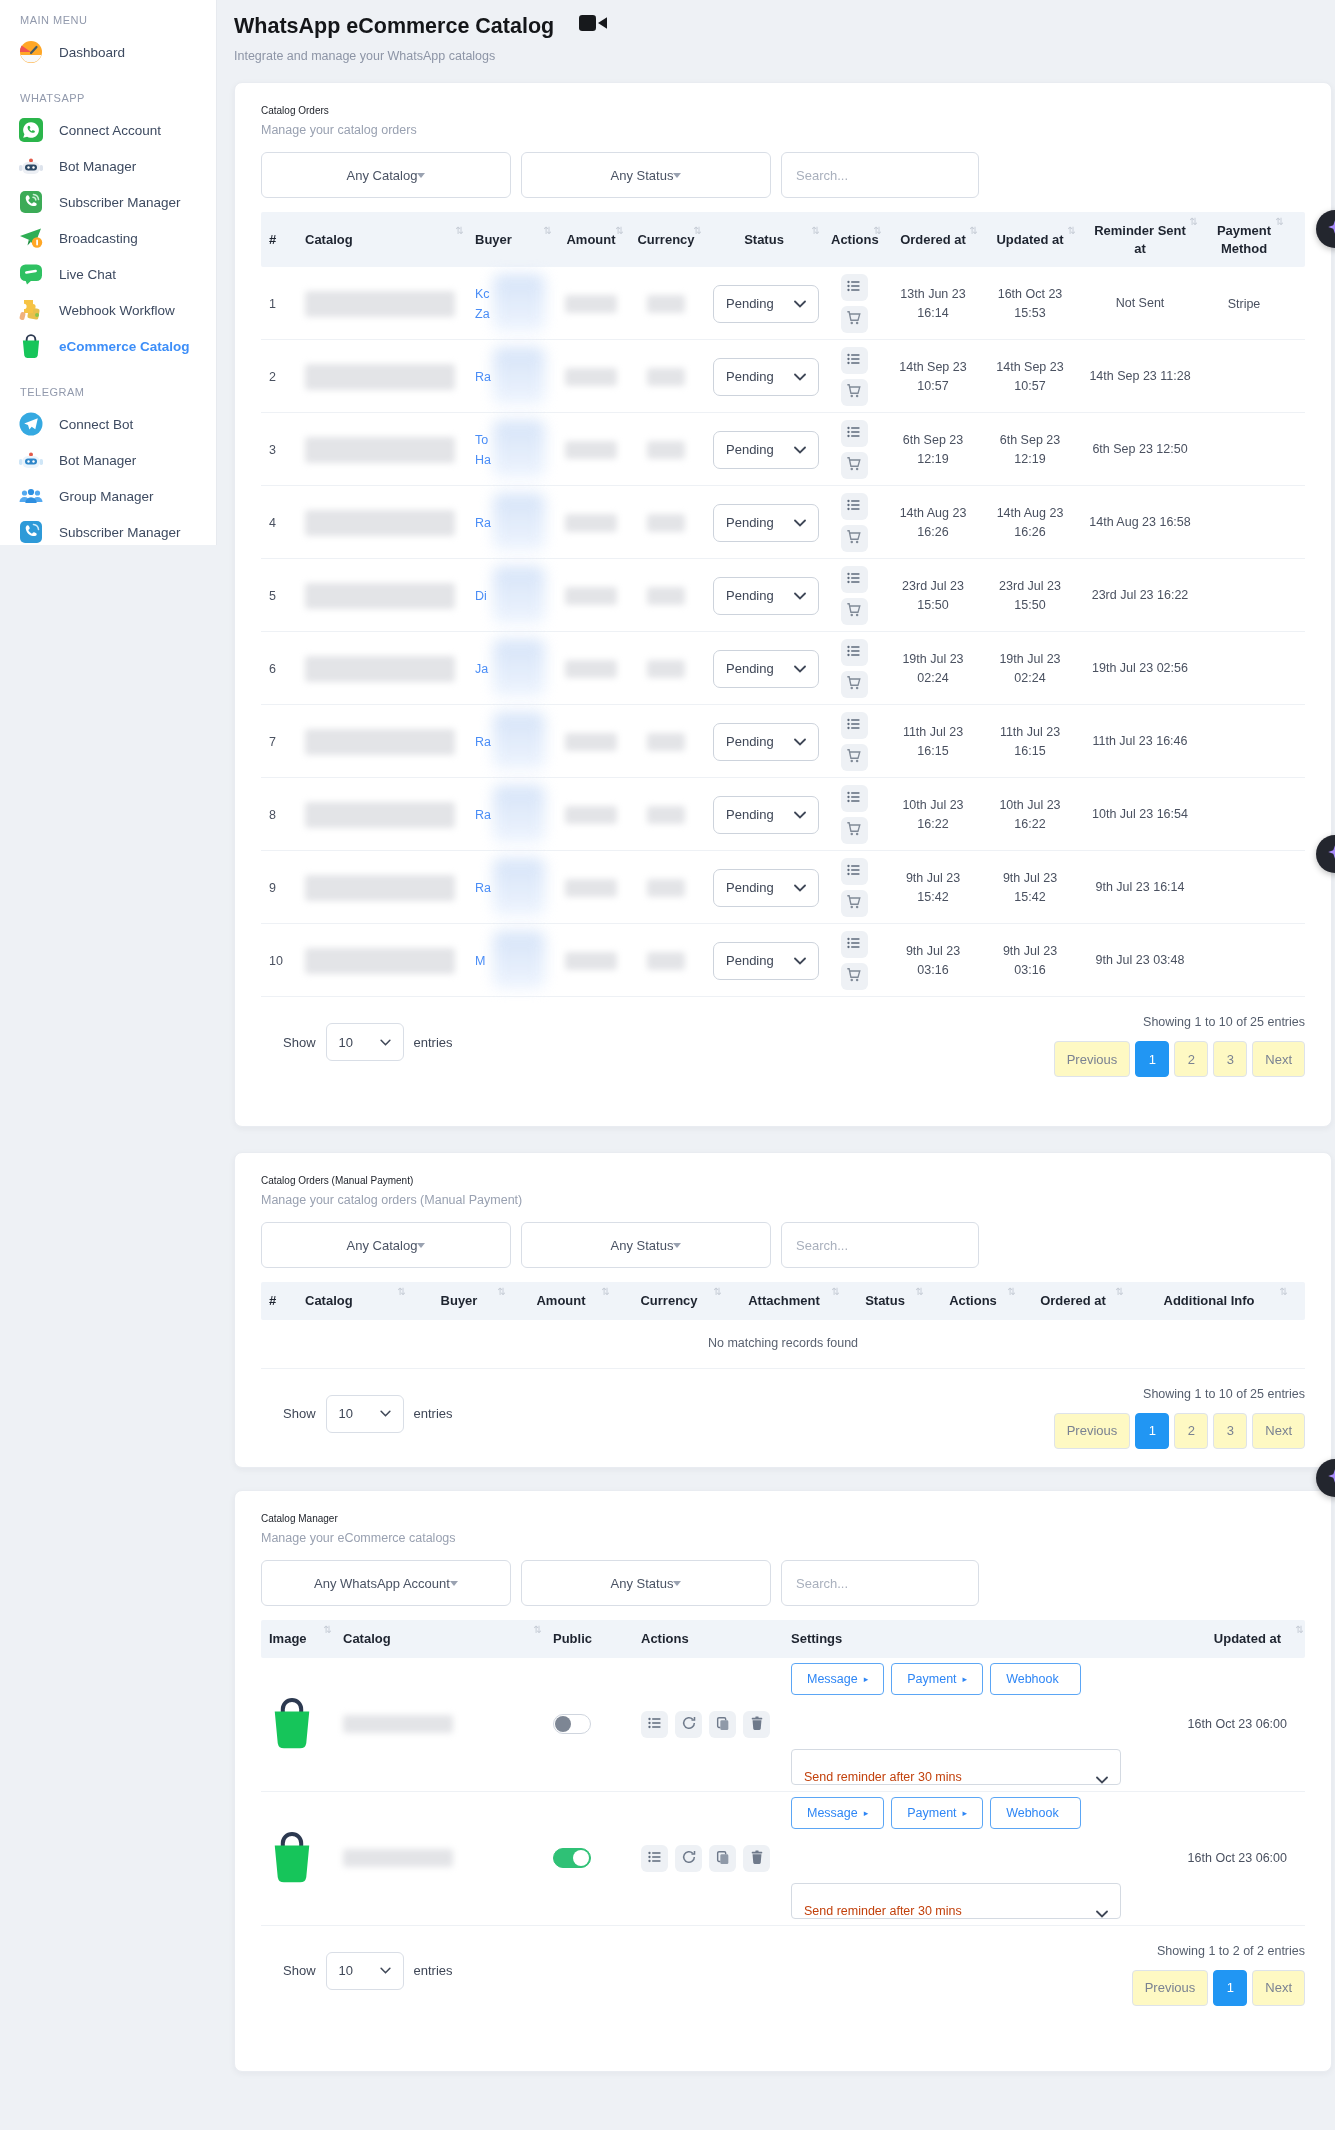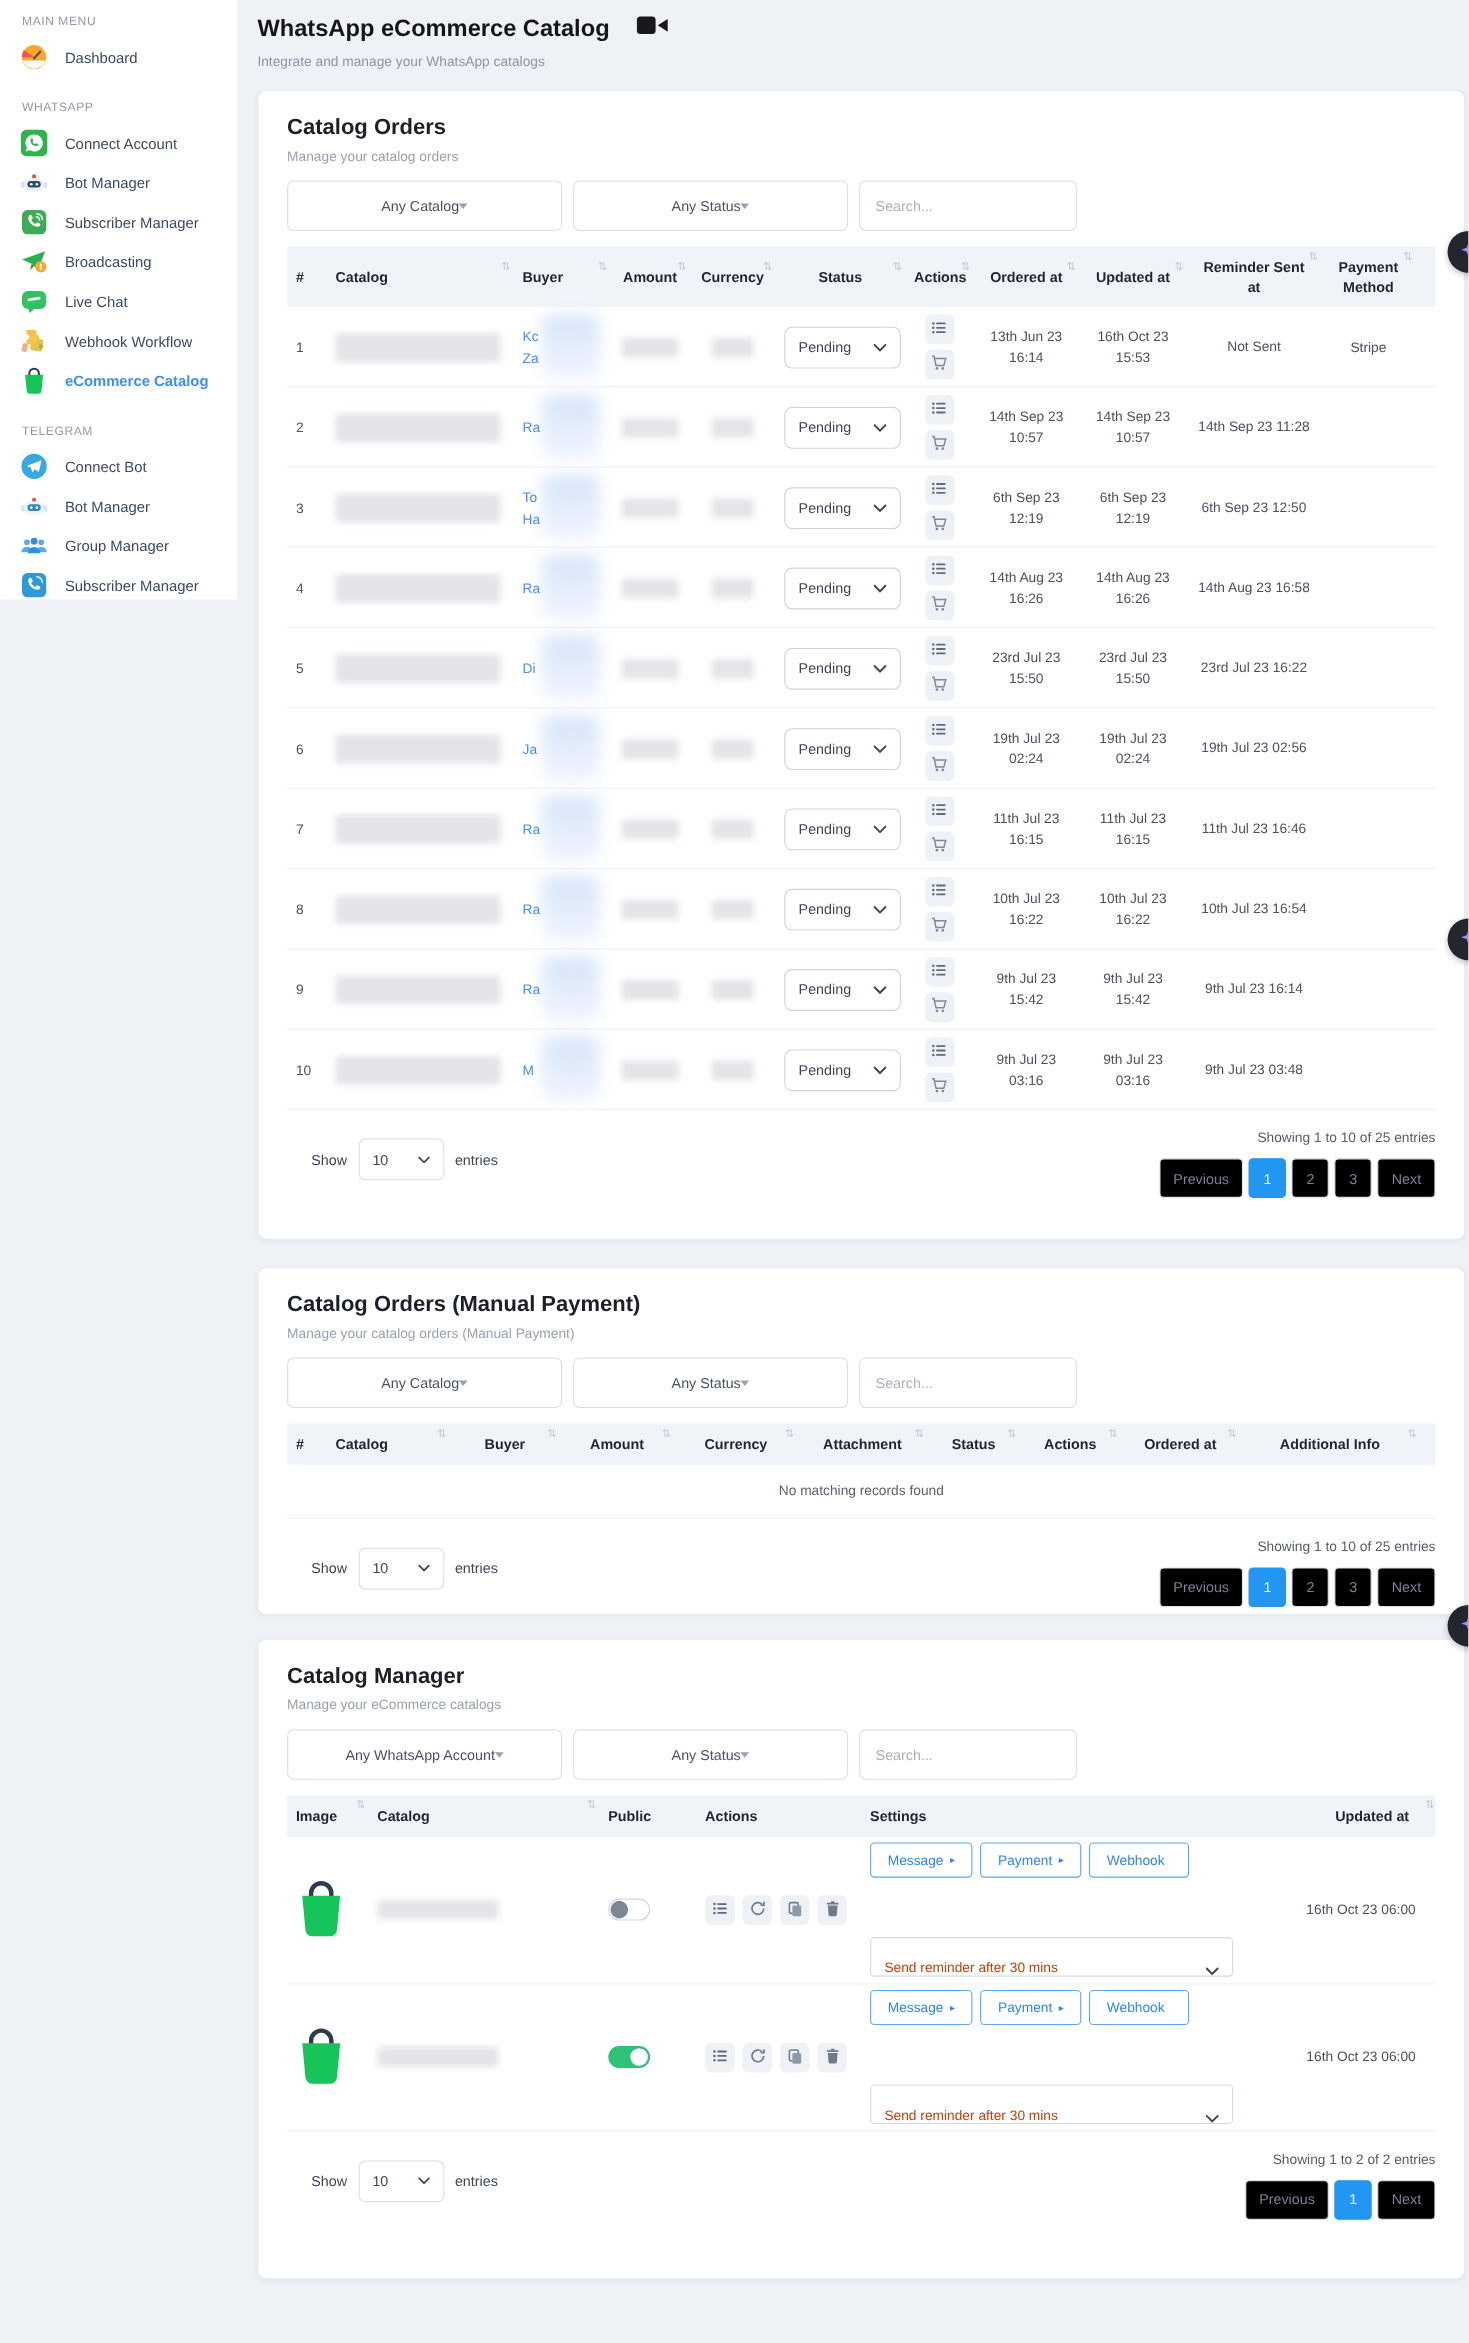--- a/index.html
+++ b/index.html
@@ -14,21 +14,21 @@
   .side-item .sicon{width:26px;height:26px;flex:0 0 26px;display:flex;align-items:center;justify-content:center;}
   .side-item .sicon svg{width:26px;height:26px;}
   .side-item.active .slabel{color:#3d8ef8;font-weight:700;}
 
   
   .main-header{position:absolute;left:234px;top:12px;width:1000px;}
   .page-title{display:flex;align-items:center;gap:24px;font-size:21.5px;font-weight:700;color:#141619;}
   .page-subtitle{margin-top:9px;font-size:12.5px;color:#8d95a6;}
 
   .card{position:absolute;left:234px;width:1098px;background:#fff;border:1px solid #e9ecf1;border-radius:8px;box-shadow:0 2px 6px rgba(30,40,60,.05);box-sizing:border-box;padding:22px 26px;overflow:hidden;}
-  .card-title{font-size:20px;font-weight:700;color:#1b1f27;}
+  .card-title{font-size:10px;font-weight:400;color:#1b1f27;}
   .card-sub{margin-top:7px;font-size:12.5px;color:#99a1b1;}
 
   .filters{display:flex;gap:10px;margin-top:15px;}
   .fselect{width:250px;height:46px;border:1px solid #d9dee6;border-radius:6px;background:#fff;display:flex;align-items:center;justify-content:center;padding:0 14px;font-size:13px;color:#4a5364;box-sizing:border-box;cursor:pointer;}
   .fselect .tri{width:0;height:0;border-left:4px solid transparent;border-right:4px solid transparent;border-top:5px solid #9aa2b1;}
   .fsearch{width:198px;height:46px;border:1px solid #d9dee6;border-radius:6px;padding:0 14px;font-size:13px;color:#4a5364;box-sizing:border-box;outline:none;}
   .fsearch::placeholder{color:#a9b0bd;}
 
   
   .tbl{margin-top:14px;}
@@ -67,21 +67,21 @@
   .icon-btn svg{width:16px;height:16px;}
 
   .empty-row{padding:16px 0 18px;text-align:center;font-size:12.5px;color:#5a6270;border-bottom:1px solid #eef1f5;}
 
   .tfoot{display:flex;justify-content:space-between;align-items:flex-start;margin-top:18px;}
   .show-entries{display:flex;align-items:center;gap:10px;font-size:13px;color:#3f4757;margin-top:8px;margin-left:22px;}
   .mini-select{width:78px;height:38px;border:1px solid #d9dee6;border-radius:6px;display:flex;align-items:center;justify-content:space-between;padding:0 12px;font-size:13px;color:#3f4757;box-sizing:border-box;cursor:pointer;}
   .foot-right{display:flex;flex-direction:column;align-items:flex-end;gap:12px;}
   .showing{font-size:12.5px;color:#555e6d;}
   .pager{display:flex;gap:5px;}
-  .page-btn{min-width:34px;height:36px;padding:0 12px;border:1px solid #dee3ea;border-radius:4px;background:#000000;color:#7a8292;font-size:13px;display:flex;align-items:center;justify-content:center;box-sizing:border-box;cursor:pointer;}
+  .page-btn{min-width:34px;height:36px;padding:0 12px;border:1px solid #dee3ea;border-radius:4px;background:#fef9c3;color:#7a8292;font-size:13px;display:flex;align-items:center;justify-content:center;box-sizing:border-box;cursor:pointer;}
   .page-btn.active{background:#2196f3;border-color:#2196f3;color:#fff;}
 
   
   .bag-big svg{width:46px;height:56px;}
   .toggle{position:relative;width:38px;height:20px;border-radius:10px;box-sizing:border-box;cursor:pointer;}
   .toggle.off{background:#fff;border:1px solid #cfd5de;}
   .toggle.off .knob{position:absolute;left:1px;top:1px;width:16px;height:16px;border-radius:50%;background:#7d8694;}
   .toggle.on{background:#2fc176;border:1px solid #2fc176;}
   .toggle.on .knob{position:absolute;right:1px;top:1px;width:16px;height:16px;border-radius:50%;background:#fff;}
   .settings-box{display:flex;flex-direction:column;gap:13px;padding-right:10px;}

